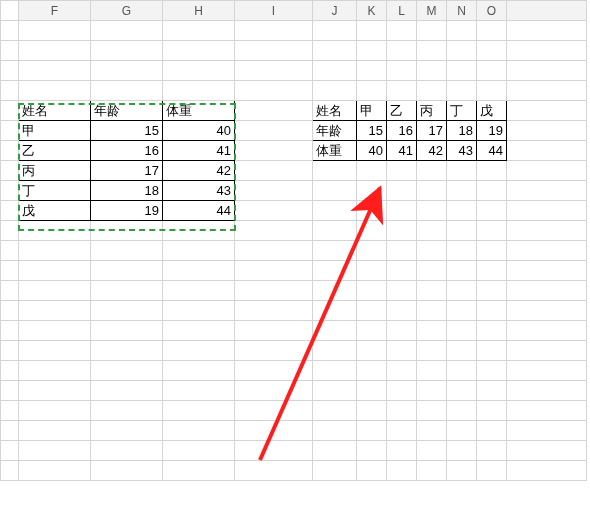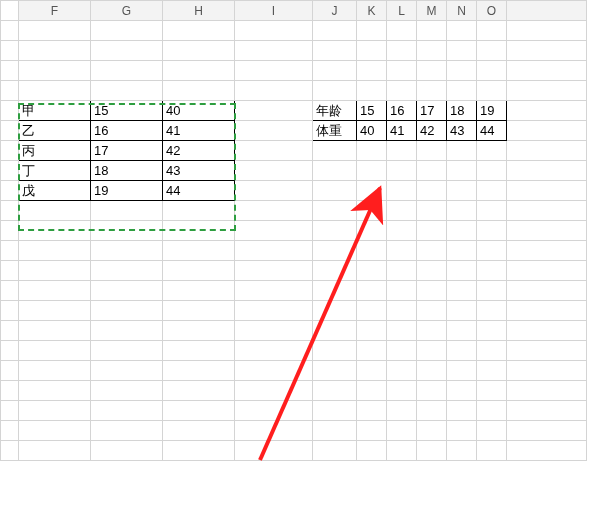--- a/index.html
+++ b/index.html
@@ -56,21 +56,21 @@
   .c-I  { width: 78px; }
   .c-J  { width: 44px; }
   .c-K  { width: 30px; }
   .c-L  { width: 30px; }
   .c-M  { width: 30px; }
   .c-N  { width: 30px; }
   .c-O  { width: 30px; }
   .c-P  { width: 80px; }
 
   .txt-l { text-align: left; }
-  .txt-r { font-family: Arial, sans-serif; }
+  .txt-r { text-align: right; font-family: Arial, sans-serif; }
 
   
   .bt { border-top: 1px solid #000 !important; }
   .bb { border-bottom: 1px solid #000 !important; }
   .bl { border-left: 1px solid #000 !important; }
   .br { border-right: 1px solid #000 !important; }
 
   
   .marquee {
     position: absolute;
@@ -170,20 +170,34 @@
           <td></td>
           <td></td>
           <td></td>
           <td></td>
           <td></td>
           <td></td>
           <td></td>
           <td></td>
         </tr>
 
+  <tr>
+    <td class="row-gutter"></td>
+    <td class="txt-l bt bl bb br">姓名</td>
+    <td class="txt-l bt bb br">年龄</td>
+    <td class="txt-l bt bb br">体重</td>
+    <td></td>
+    <td class="txt-l bt bl bb br">姓名</td>
+    <td class="txt-l bt bb br">甲</td>
+    <td class="txt-l bt bb br">乙</td>
+    <td class="txt-l bt bb br">丙</td>
+    <td class="txt-l bt bb br">丁</td>
+    <td class="txt-l bt bb br">戊</td>
+    <td></td>
+  </tr>
 
   <tr>
     <td class="row-gutter"></td>
     <td class="txt-l bl bb br">甲</td>
     <td class="txt-r bb br">15</td>
     <td class="txt-r bb br">40</td>
     <td></td>
     <td class="txt-l bl bb br">年龄</td>
     <td class="txt-r bb br">15</td>
     <td class="txt-r bb br">16</td>

